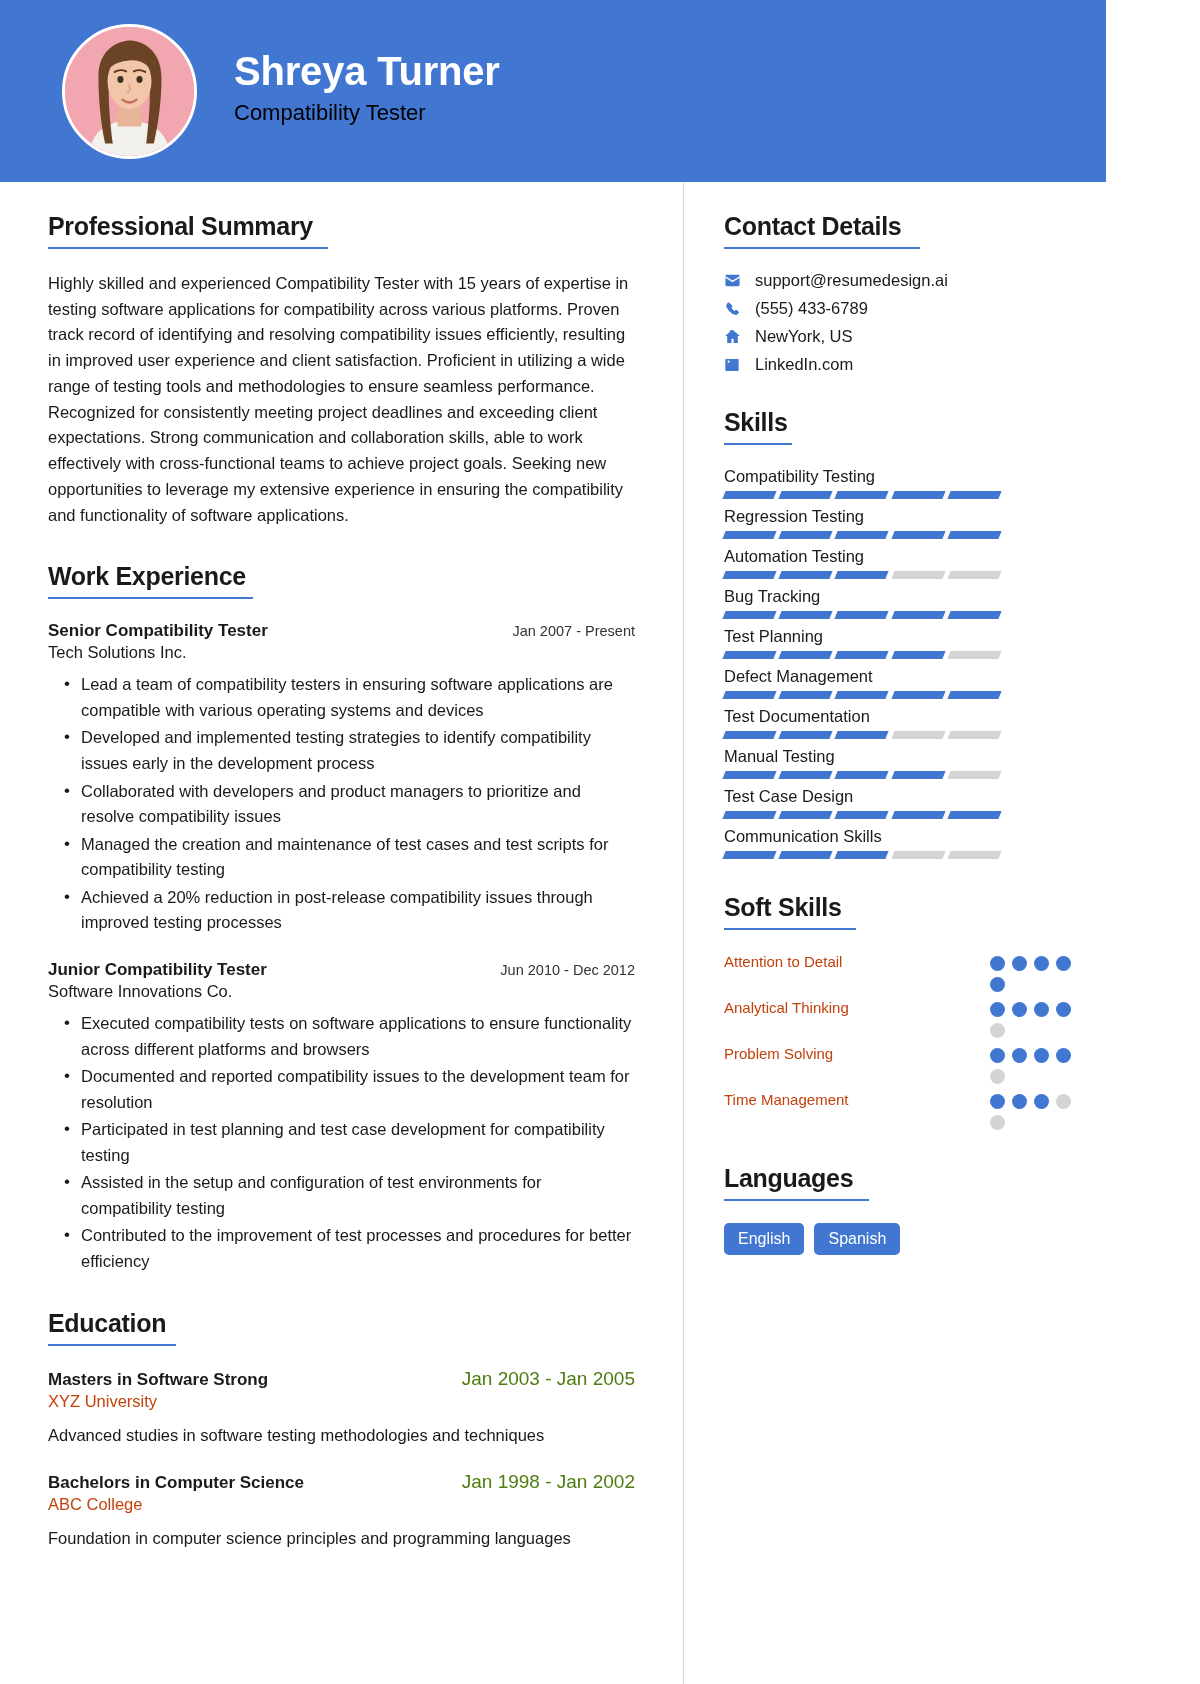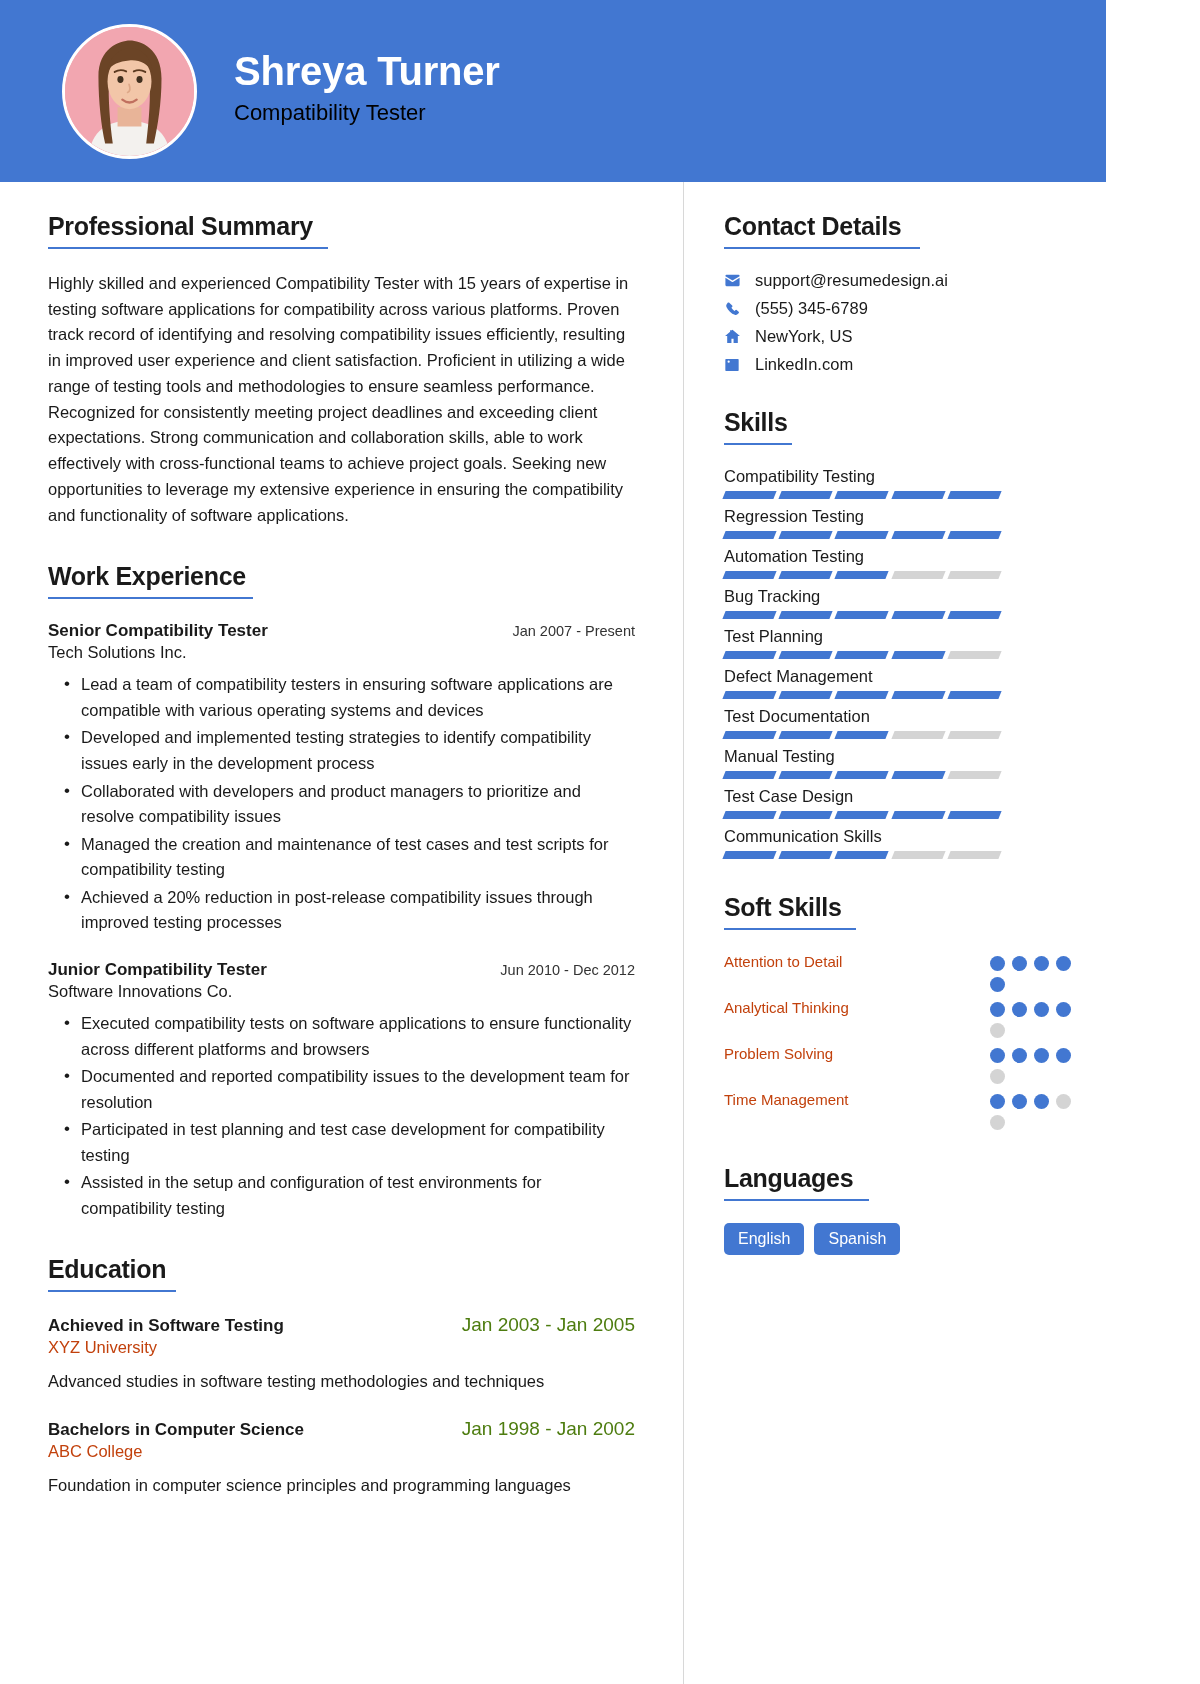--- a/index.html
+++ b/index.html
@@ -291,32 +291,33 @@
               <div class="job-head">
                 <div class="job-title">Junior Compatibility Tester</div>
                 <div class="job-dates">Jun 2010 - Dec 2012</div>
               </div>
               <div class="job-company">Software Innovations Co.</div>
               <ul class="bullets">
                 <li>Executed compatibility tests on software applications to ensure functionality across different platforms and browsers</li>
                 <li>Documented and reported compatibility issues to the development team for resolution</li>
                 <li>Participated in test planning and test case development for compatibility testing</li>
                 <li>Assisted in the setup and configuration of test environments for compatibility testing</li>
+                <li>Contributed to the improvement of test processes and procedures for better efficiency</li>
               </ul>
             </div>
           </div>
       </div>
 
       <div class="sec">
         <div class="sec-title">Education</div>
         <div class="sec-rule w-main-edu"></div>
         <div id="edu-container">
             <div class="edu">
               <div class="edu-head">
-                <div class="edu-degree">Achieved in Software Testing</div>
+                <div class="edu-degree">Masters in Software Strong</div>
                 <div class="edu-dates">Jan 2003 - Jan 2005</div>
               </div>
               <div class="edu-school">XYZ University</div>
               <div class="edu-desc">Advanced studies in software testing methodologies and techniques</div>
             </div>
             <div class="edu">
               <div class="edu-head">
                 <div class="edu-degree">Bachelors in Computer Science</div>
                 <div class="edu-dates">Jan 1998 - Jan 2002</div>
               </div>
@@ -343,21 +344,21 @@
                 </svg>
               </span>
               <span class="contact-val">support@resumedesign.ai</span>
             </div>
             <div class="contact-row">
               <span class="contact-ico">
                 <svg width="16" height="16" viewBox="0 0 24 24" fill="currentColor">
                   <path d="M7.5 2.3a1.6 1.6 0 0 0-2 .5L3.8 5.3c-.7 1-.7 2.3-.1 3.6 1.2 2.6 3 5 5.2 7.1 2.2 2.1 4.7 3.8 7.3 4.8 1.3.5 2.6.4 3.5-.4l2.2-1.9c.7-.6.7-1.6.1-2.2l-2.6-2.6a1.5 1.5 0 0 0-2-.1l-1.7 1.3a15 15 0 0 1-4.6-4.6l1.3-1.7a1.5 1.5 0 0 0-.1-2z"></path>
                 </svg>
               </span>
-              <span class="contact-val">(555) 345-6789</span>
+              <span class="contact-val">(555) 433-6789</span>
             </div>
             <div class="contact-row">
               <span class="contact-ico">
                 <svg width="17" height="17" viewBox="0 0 24 24" fill="currentColor">
                   <path d="M12 2.6 1.5 11.2h3V21h6v-6h3v6h6v-9.8h3zM8.6 5.2V3h2.6L8.6 5.2z"></path>
                 </svg>
               </span>
               <span class="contact-val">NewYork, US</span>
             </div>
             <div class="contact-row">

